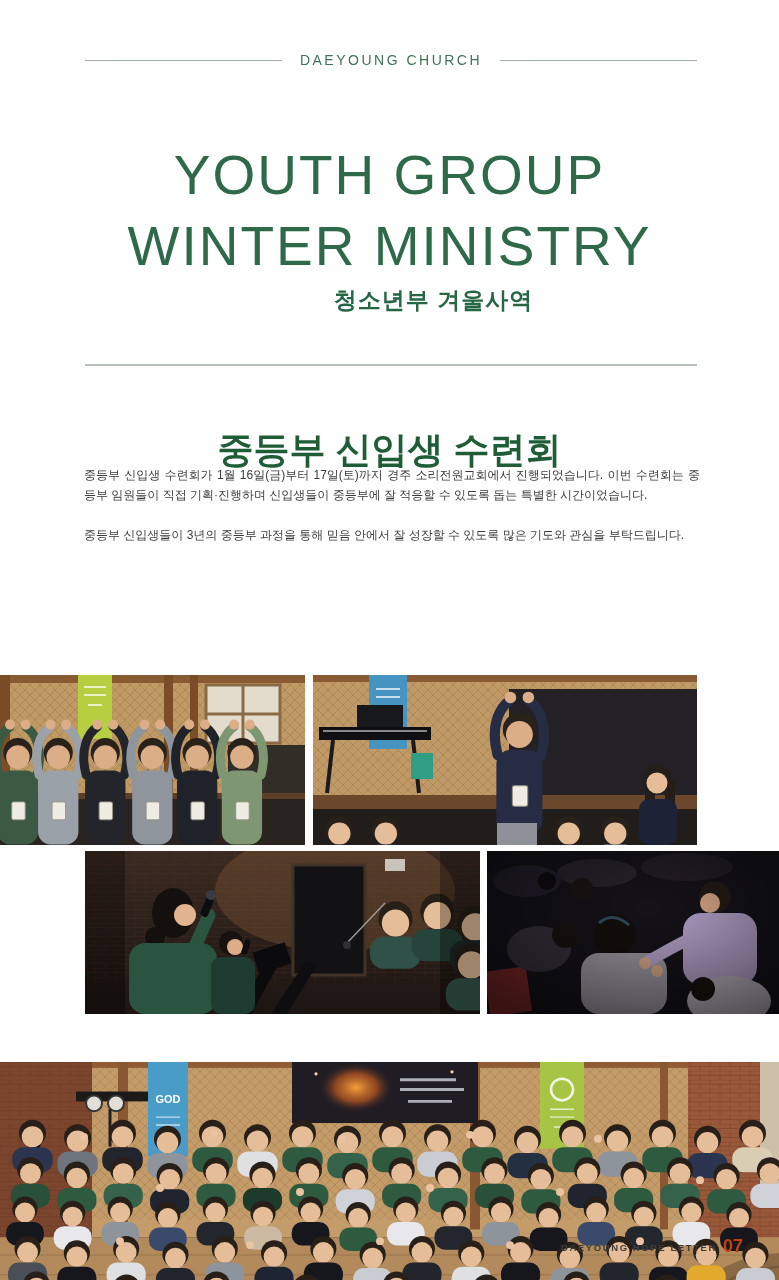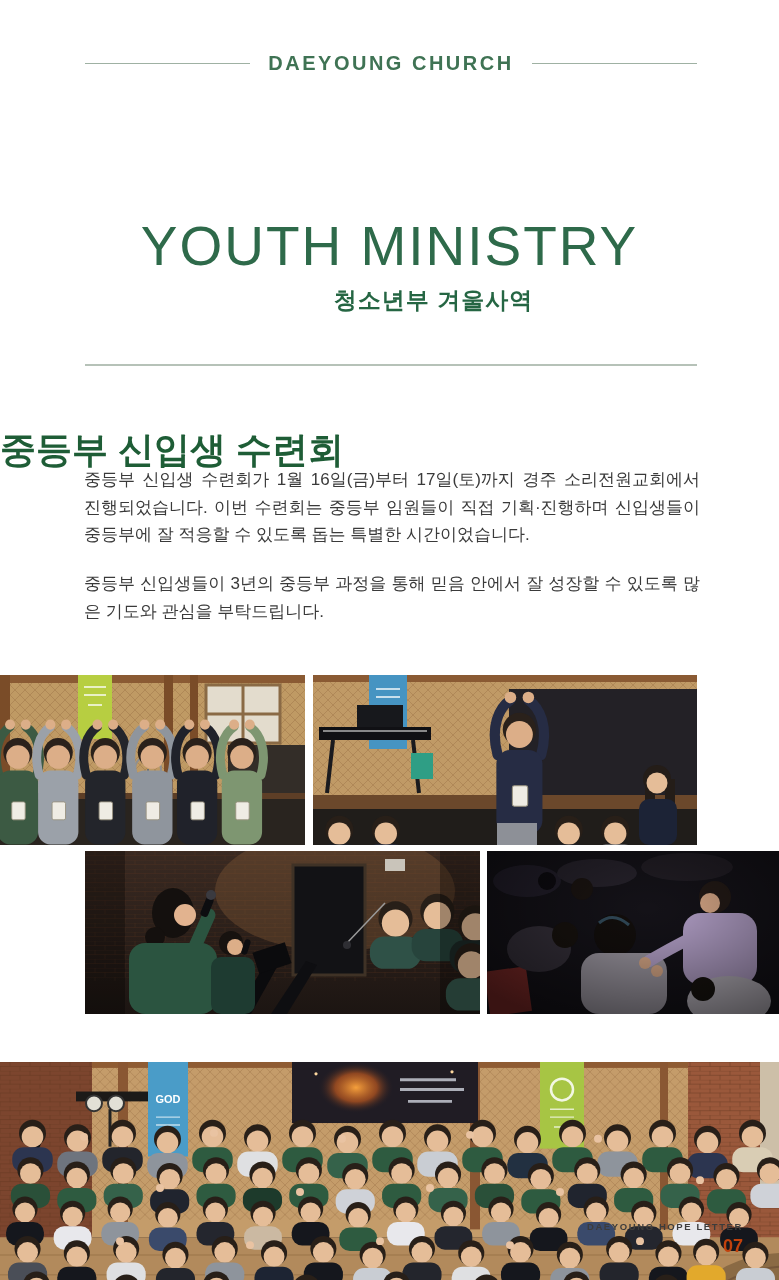--- a/index.html
+++ b/index.html
@@ -1,42 +1,42 @@
 <!DOCTYPE html>
 <html><head>
 <meta charset="utf-8">
 <style>
   html,body{margin:0;padding:0;background:#ffffff;}
   .page{position:relative;width:779px;height:1280px;background:#fff;overflow:hidden;
         font-family:"Liberation Sans","DejaVu Sans",sans-serif;}
   
   .brand-row{position:absolute;top:52px;left:85px;width:612px;display:flex;align-items:center;gap:18px;}
   .rule{flex:1;height:1px;background:#9fb1a3;}
-  .brand{color:#3f7354;font-size:20px;font-weight:700;letter-spacing:2.5px;white-space:nowrap;}
+  .brand{color:#3f7354;font-size:14px;font-weight:400;letter-spacing:2.5px;white-space:nowrap;}
   .title{position:absolute;top:103px;left:0;width:100%;text-align:center;color:#2e6a4a;
          font-size:55px;font-weight:300;letter-spacing:2px;line-height:1.29;}
   .subtitle{position:absolute;top:285px;left:0;width:100%;text-align:center;color:#256643;
             font-size:23px;font-weight:700;letter-spacing:1px;margin-left:44px;}
   .divider{position:absolute;top:364px;left:85px;width:612px;height:2px;background:#b6c2b8;}
   
-  .heading{position:absolute;top:396px;left:0;width:100%;color:#1e5d36;
+  .heading{position:absolute;top:396px;left:0;width:100%;text-align:center;color:#1e5d36;
            font-size:36px;font-weight:800;}
   .body-copy{position:absolute;top:466px;left:84px;width:616px;color:#3a3a3a;
-             font-size:17px;line-height:1.63;text-align:justify;}
+             font-size:12px;line-height:1.63;text-align:justify;}
   .body-copy p{margin:0 0 21px 0;}
   
   .ph{position:absolute;overflow:hidden;background:#221f1c;}
   #ph1{left:0;top:675px;width:305px;height:170px;}
   #ph2{left:313px;top:675px;width:384px;height:170px;}
   #ph3{left:85px;top:851px;width:395px;height:163px;}
   #ph4{left:487px;top:851px;width:292px;height:163px;}
   #ph5{left:0;top:1062px;width:779px;height:254px;}
   .ph svg{display:block;width:100%;height:100%;}
   
-  .page-footer{position:absolute;right:36px;bottom:26px;display:flex;align-items:flex-end;gap:6px;flex-direction:column;}
+  .page-footer{position:absolute;right:36px;bottom:26px;display:flex;align-items:flex-end;gap:6px;}
   .pf-label{font-size:9.5px;font-weight:700;letter-spacing:1.6px;color:#3c3c3c;padding-bottom:2px;line-height:1;}
   .pf-num{font-size:18px;font-weight:700;color:#c2410c;line-height:0.82;}
 </style>
 </head>
 <body>
 
 <svg width="0" height="0" style="position:absolute" aria-hidden="true">
   <defs>
     <g id="kid-up">
       <path d="M13,50 C7,28 14,13 23,7" stroke="currentColor" stroke-width="8" fill="none" stroke-linecap="round"></path>
@@ -72,21 +72,21 @@
 </svg>
 
 <div class="page">
 
   <div class="brand-row">
     <span class="rule"></span>
     <span class="brand">DAEYOUNG CHURCH</span>
     <span class="rule"></span>
   </div>
 
-  <h1 class="title"><br><span>YOUTH MINISTRY</span></h1>
+  <h1 class="title"><span>YOUTH GROUP</span><br><span>WINTER MINISTRY</span></h1>
 
   <div class="subtitle">청소년부 겨울사역</div>
   <div class="divider"></div>
 
   <h2 class="heading">중등부 신입생 수련회</h2>
   <div class="body-copy">
     <p>중등부 신입생 수련회가 1월 16일(금)부터 17일(토)까지 경주 소리전원교회에서 진행되었습니다. 이번 수련회는 중등부 임원들이 직접 기획·진행하며 신입생들이 중등부에 잘 적응할 수 있도록 돕는 특별한 시간이었습니다.</p>
     <p>중등부 신입생들이 3년의 중등부 과정을 통해 믿음 안에서 잘 성장할 수 있도록 많은 기도와 관심을 부탁드립니다.</p>
   </div>
 

